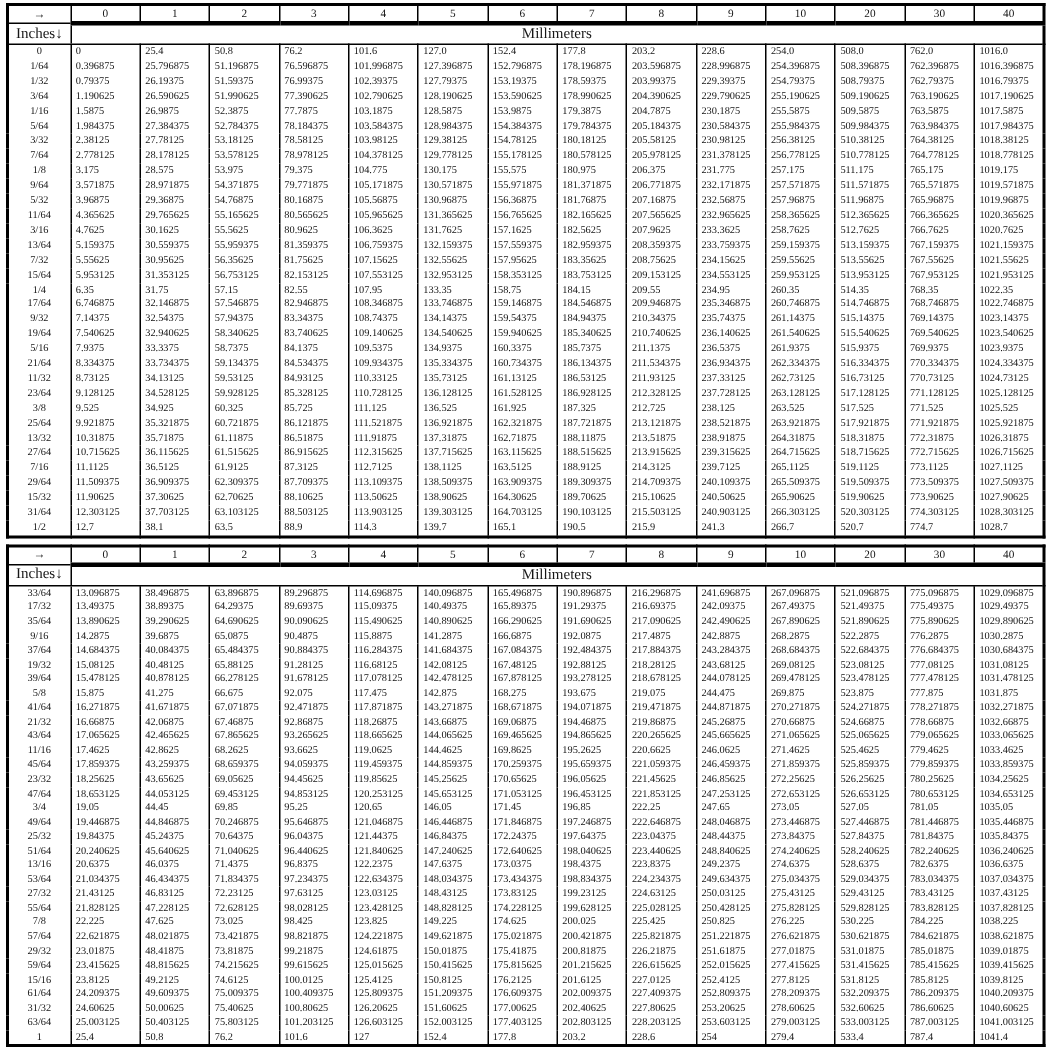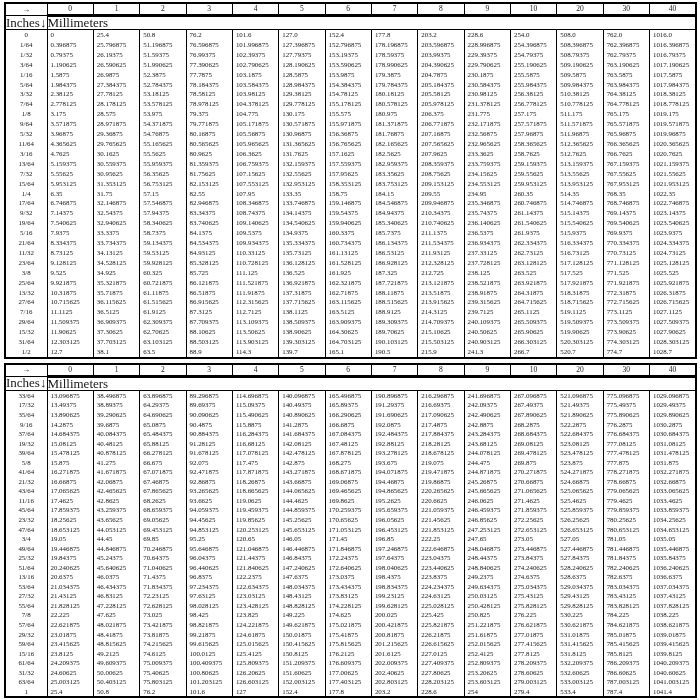--- a/index.html
+++ b/index.html
@@ -4,21 +4,21 @@
 <style>
   html,body{margin:0;padding:0;background:#fff;width:700px;height:700px;overflow:hidden;}
   .page{padding:2px 3px 0 4px;font-family:"Liberation Serif","DejaVu Serif",serif;color:#161616;}
   table.sec{border-collapse:collapse;table-layout:fixed;width:693px;border:2px solid #000;}
   .gap{height:4px;}
   col.lab{width:42px;}
   th,td{font-weight:normal;vertical-align:middle;overflow:hidden;white-space:nowrap;padding:0;}
   th,td{border-left:1px solid #000;}
   tr.hr1 th{height:10px;line-height:10px;font-size:7.5px;text-align:center;border-bottom:3px solid #000;}
   tr.hr1 th.corner{border-bottom:1px solid #000;font-size:8px;}
-  tr.hr2 th{height:12px;line-height:12px;font-size:13px;text-align:left;border-bottom:1.5px solid #000;}
+  tr.hr2 th{height:12px;line-height:12px;font-size:10px;text-align:center;border-bottom:1.5px solid #000;}
   tbody td{font-size:6.9px;text-align:left;padding-left:3px;}
   tbody td.rl{text-align:center;padding-left:0;}
   #sec0 tbody tr{height:9.9px;}
   #sec0 tbody td{line-height:9.9px;}
   #sec1 tbody tr{height:9.55px;}
   #sec1 tbody td{line-height:9.55px;}
 </style>
 </head>
 <body>
 

